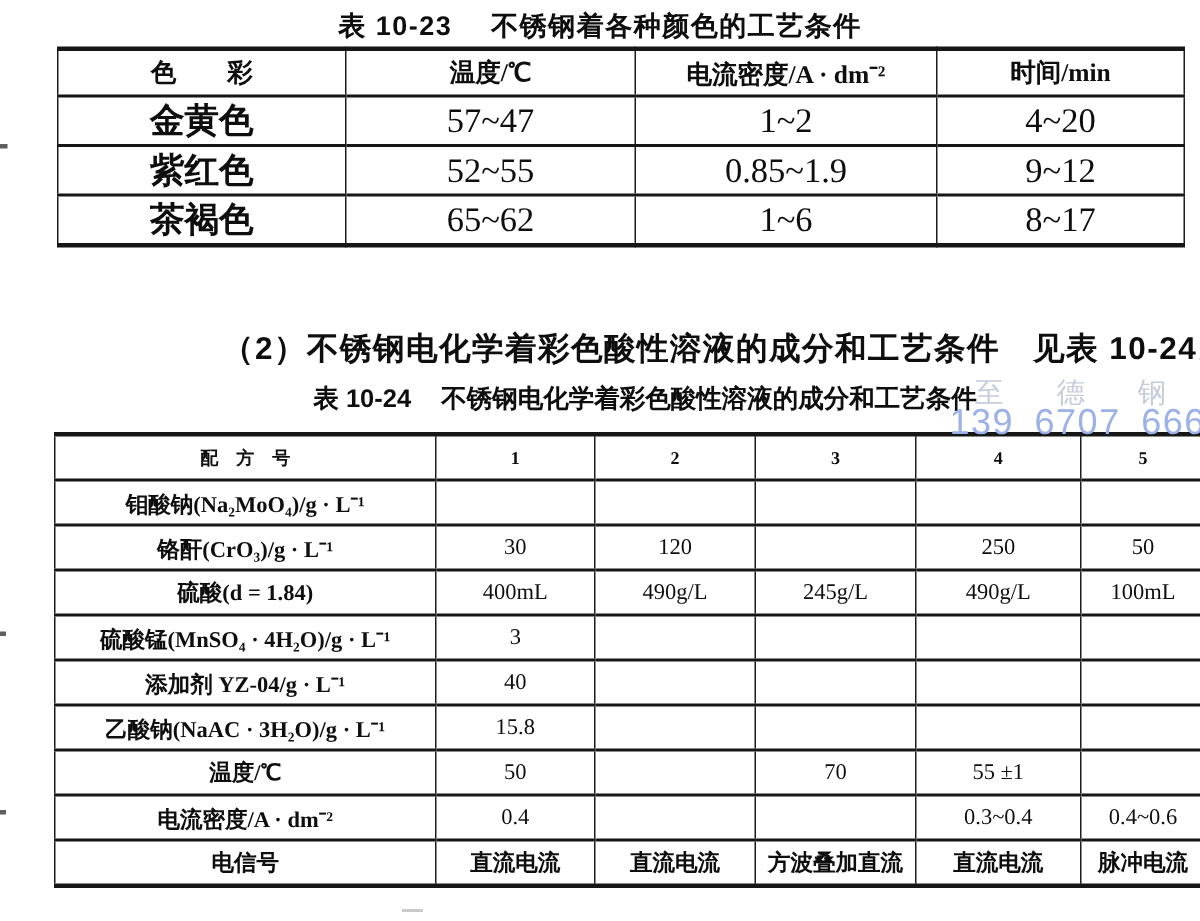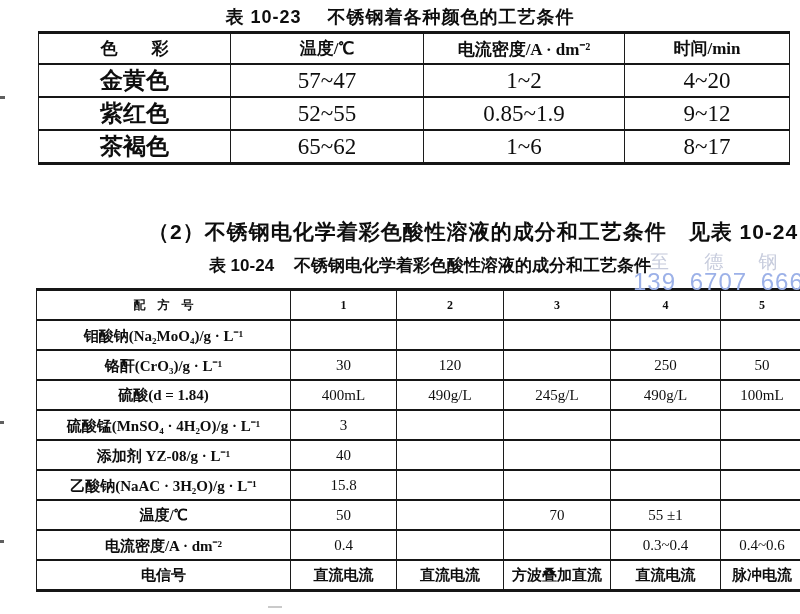--- a/index.html
+++ b/index.html
@@ -183,21 +183,21 @@
         </tr>
         <tr>
           <td class="cjk">硫酸锰(MnSO₄ · 4H₂O)/g · L⁻¹</td>
           <td>3</td>
           <td></td>
           <td></td>
           <td></td>
           <td></td>
         </tr>
         <tr>
-          <td class="cjk">添加剂 YZ-08/g · L⁻¹</td>
+          <td class="cjk">添加剂 YZ-04/g · L⁻¹</td>
           <td>40</td>
           <td></td>
           <td></td>
           <td></td>
           <td></td>
         </tr>
         <tr>
           <td class="cjk">乙酸钠(NaAC · 3H₂O)/g · L⁻¹</td>
           <td>15.8</td>
           <td></td>

